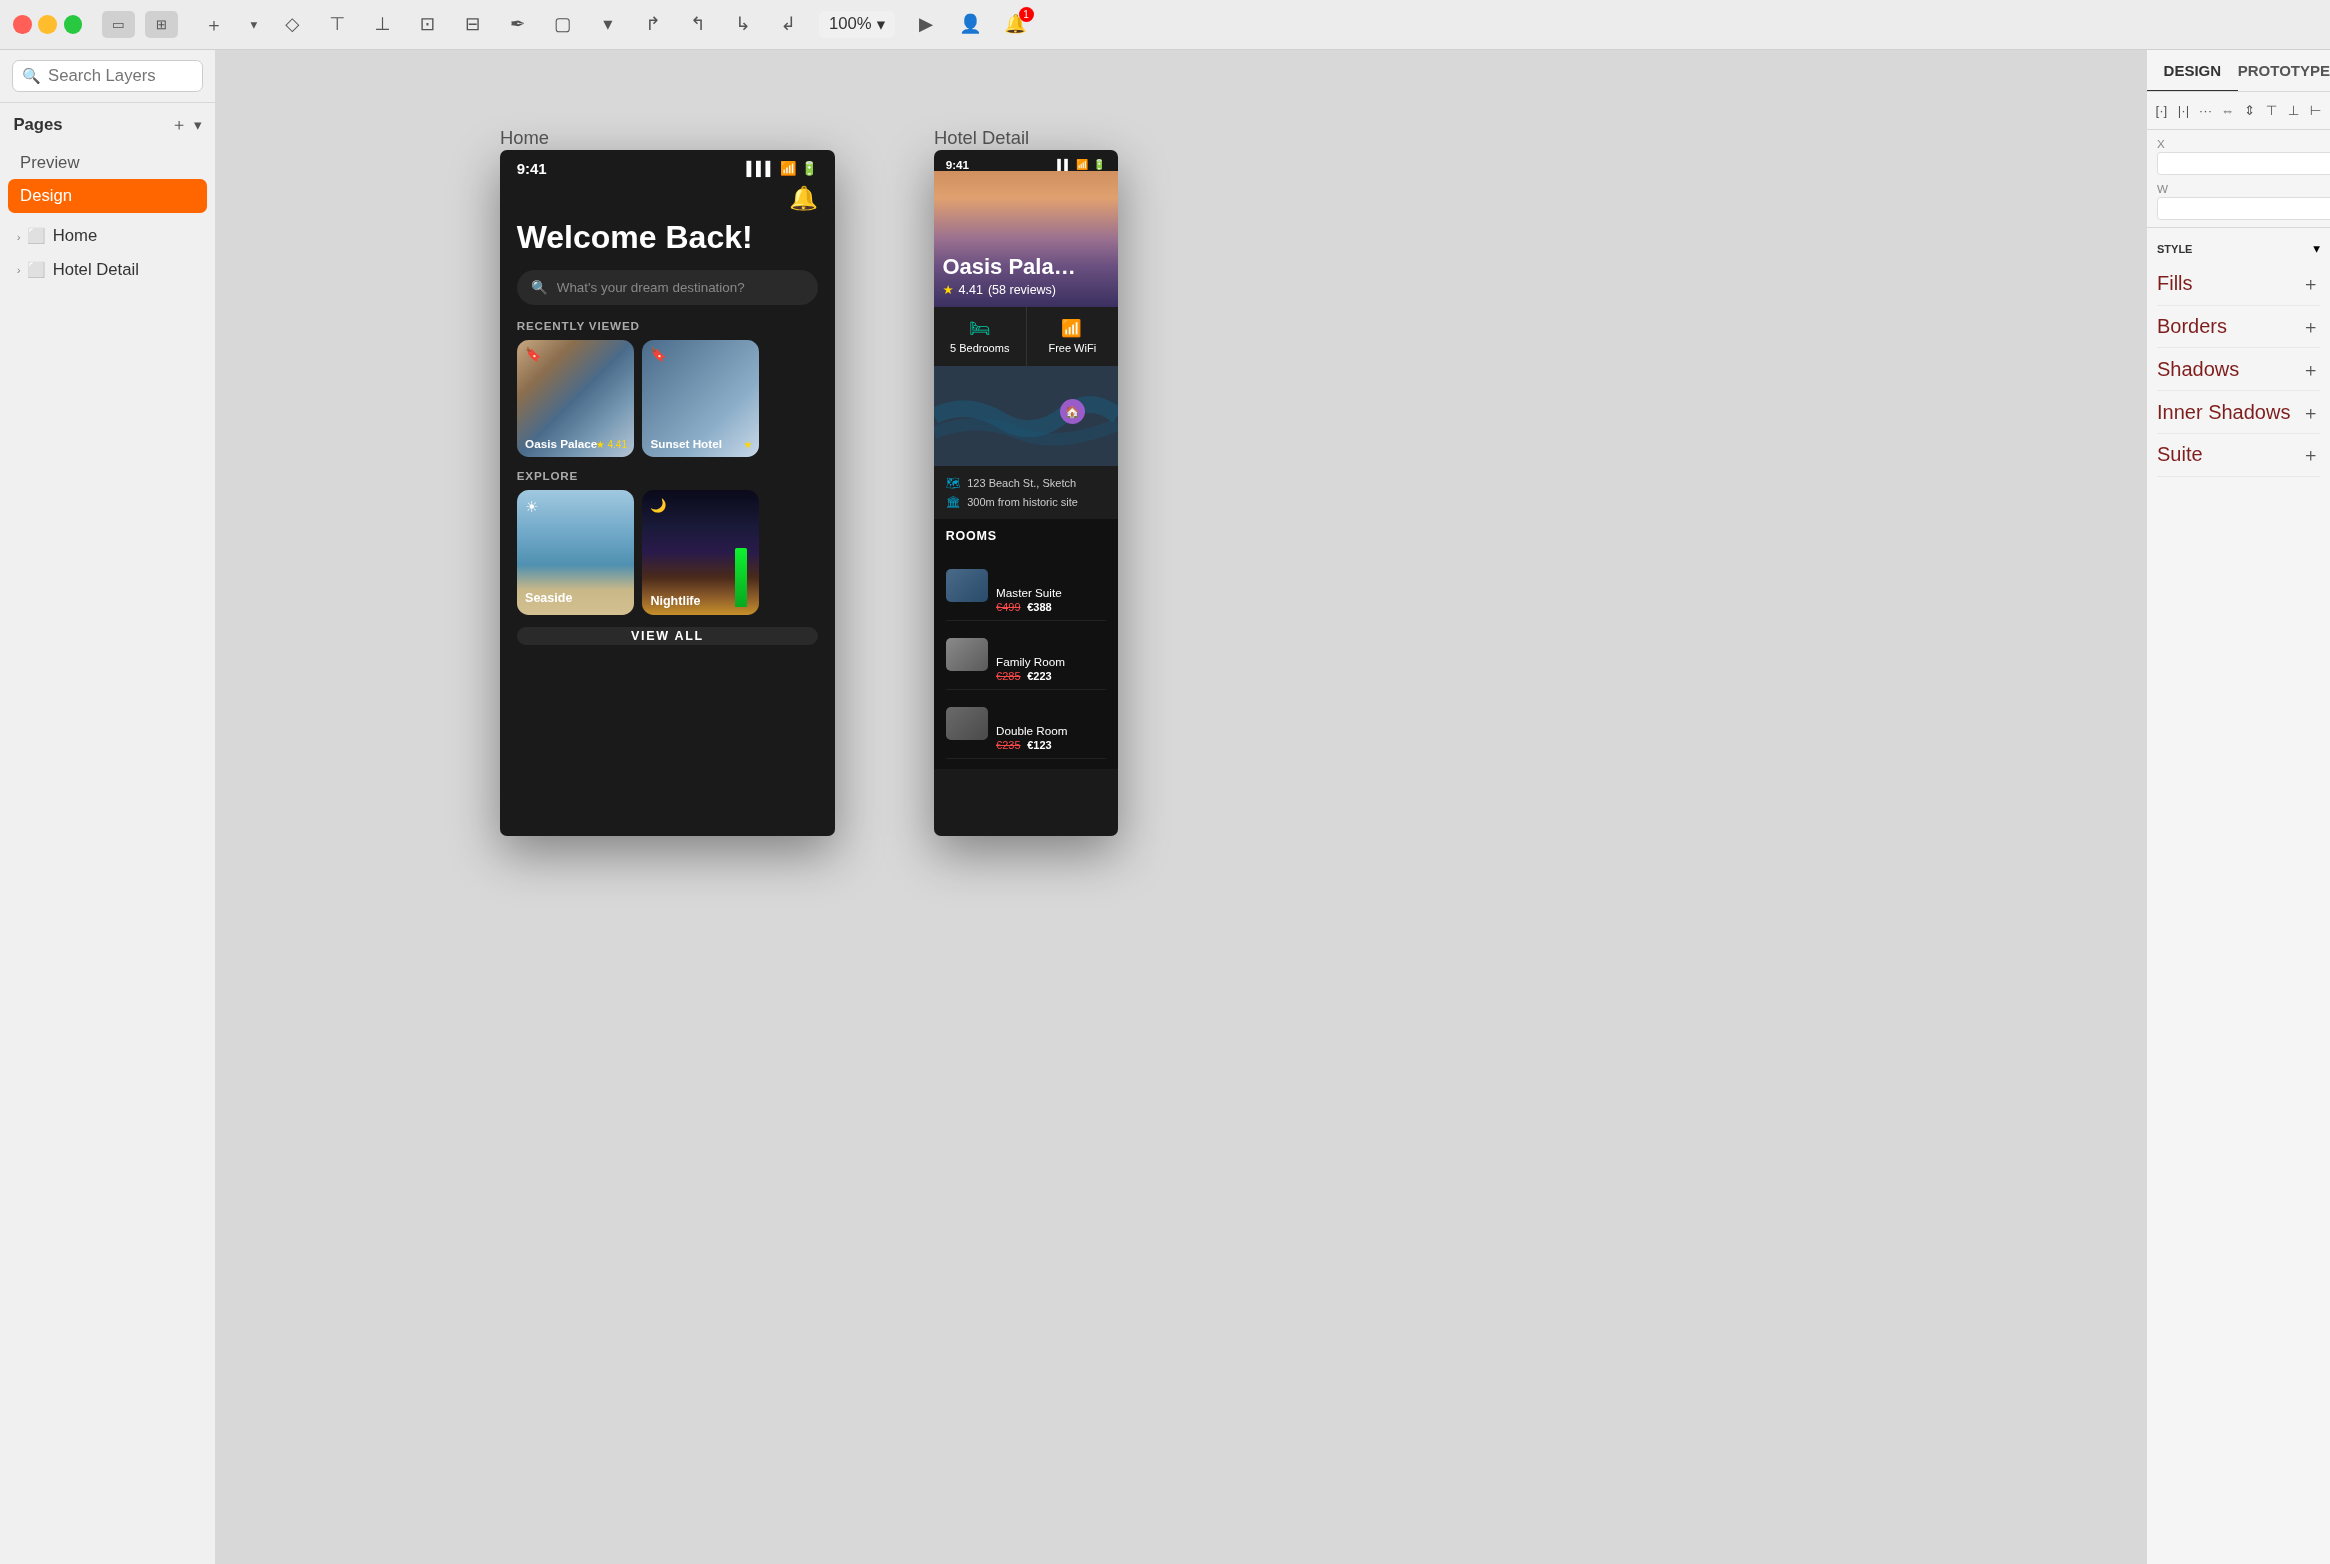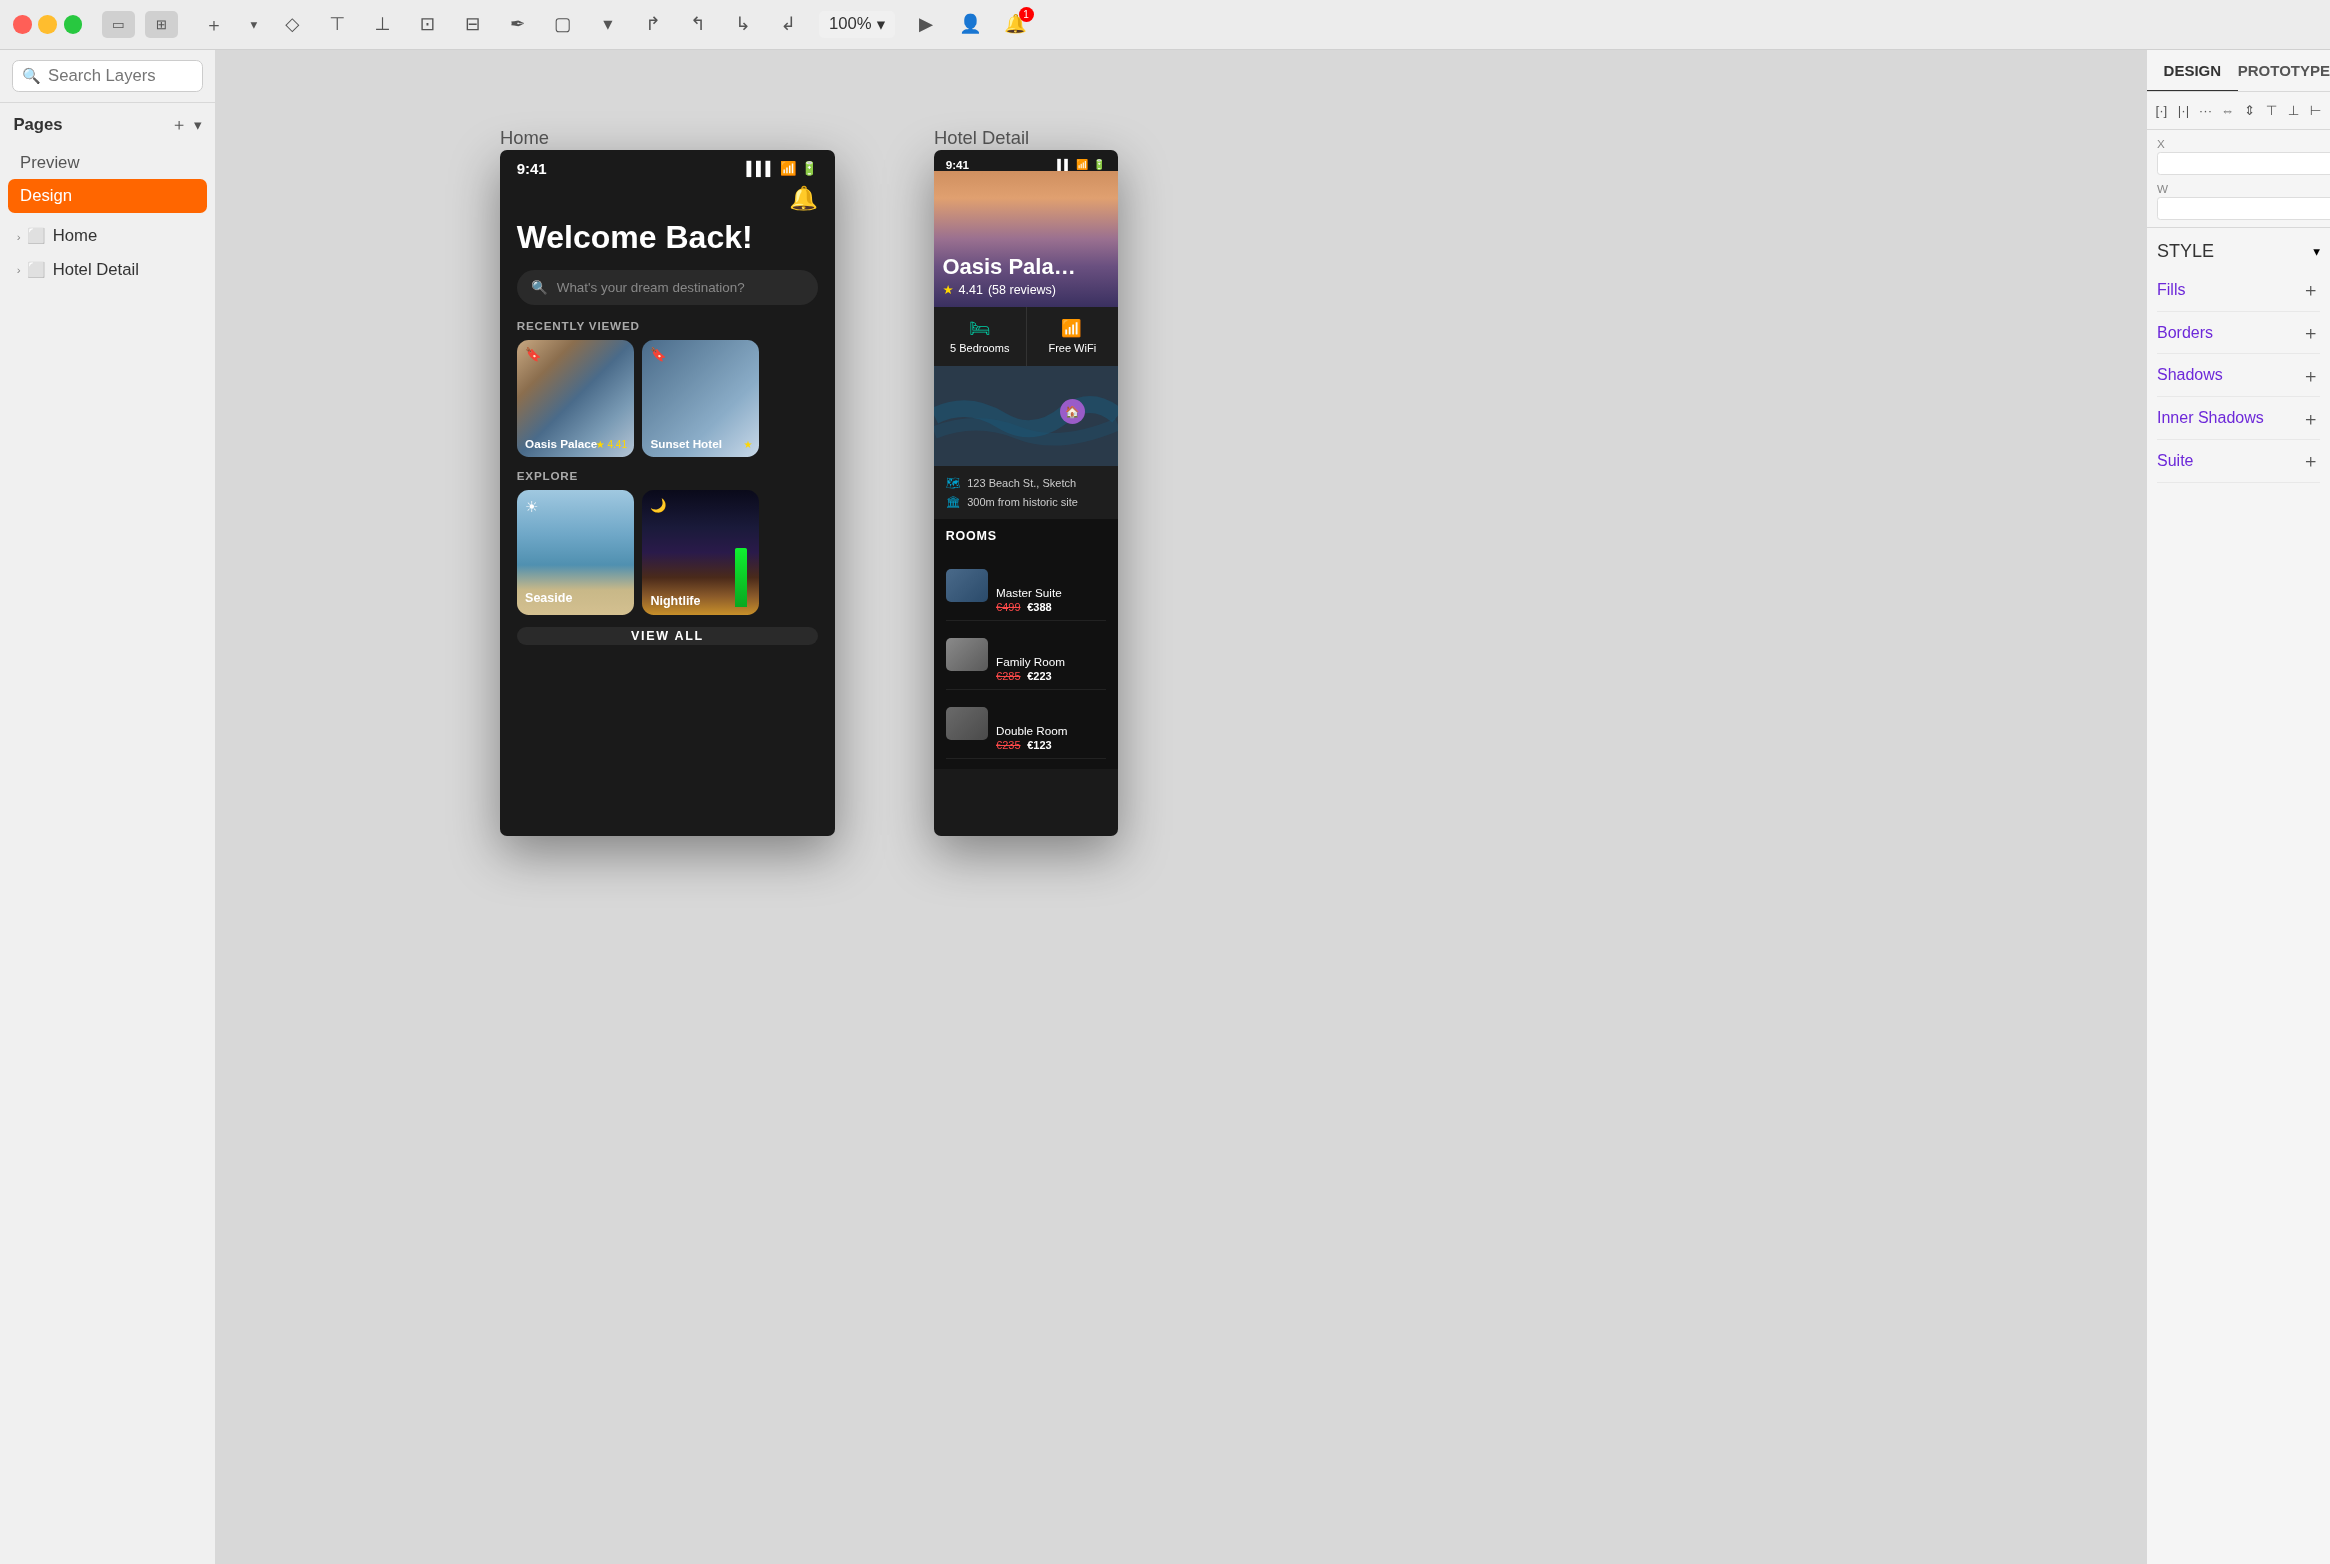--- a/index.html
+++ b/index.html
@@ -107,23 +107,23 @@
     .panel-tab.active { color: #333; border-bottom: 1.7px solid #333; }
     .panel-tools { display: flex; align-items: center; justify-content: center; gap: 6.7px; padding: 8.4px 6.7px; border-bottom: 0.8px solid #d8d8d8; }
     .tool-btn { width: 25px; height: 20px; display: flex; align-items: center; justify-content: center; color: #555; font-size: 13.4px; }
     .coord-row { display: flex; gap: 5px; padding: 6.7px 10px; align-items: center; }
     .coord-field { flex: 1; display: flex; flex-direction: column; }
     .coord-label { font-size: 11.7px; color: #888; margin-bottom: 1.7px; }
     .coord-input { background: white; border: 0.8px solid #ddd; border-radius: 3.3px; padding: 3.3px 6.7px; font-size: 13.4px; color: #333; }
     .wh-row { display: flex; gap: 5px; padding: 0 10px 6.7px; align-items: center; }
     .style-section { padding: 6.7px 10px; border-top: 0.8px solid #d8d8d8; }
     .style-header { display: flex; align-items: center; justify-content: space-between; padding: 6.7px 0; }
-    .style-title { font-size: 18px; font-weight: 400; color: #333; }
+    .style-title { font-size: 11px; font-weight: 700; color: #333; }
     .style-row { display: flex; align-items: center; justify-content: space-between; padding: 8.4px 0; border-bottom: 0.8px solid #e8e8e8; }
-    .style-label { font-size: 16px; color: #6d28d9; }
+    .style-label { font-size: 20px; color: #7f1d1d; }
     .style-add { font-size: 18.4px; color: #555; cursor: pointer; }
 
     
     .seaside-content { width: 100%; height: 100%; background: linear-gradient(180deg, #a0c8e0 0%, #70a8c8 35%, #5090b0 60%, #c8b888 80%, #d4c090 100%); position: relative; }
 
     
     .nightlife-content { width: 100%; height: 100%; background: linear-gradient(180deg, #0a0a1a 0%, #1a1a3a 30%, #2a1a4a 50%, #4a2a1a 70%, #8a5a2a 85%, #c8902a 100%); position: relative; }
     .city-tower { position: absolute; bottom: 8.4px; right: 12.5px; width: 11.7px; height: 59px; background: linear-gradient(180deg, #10f030, #08a820); border-radius: 1.7px 1.7px 0 0; }
   </style>
 </head>

